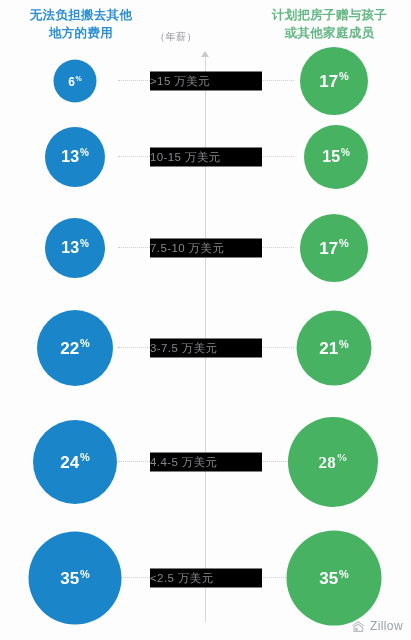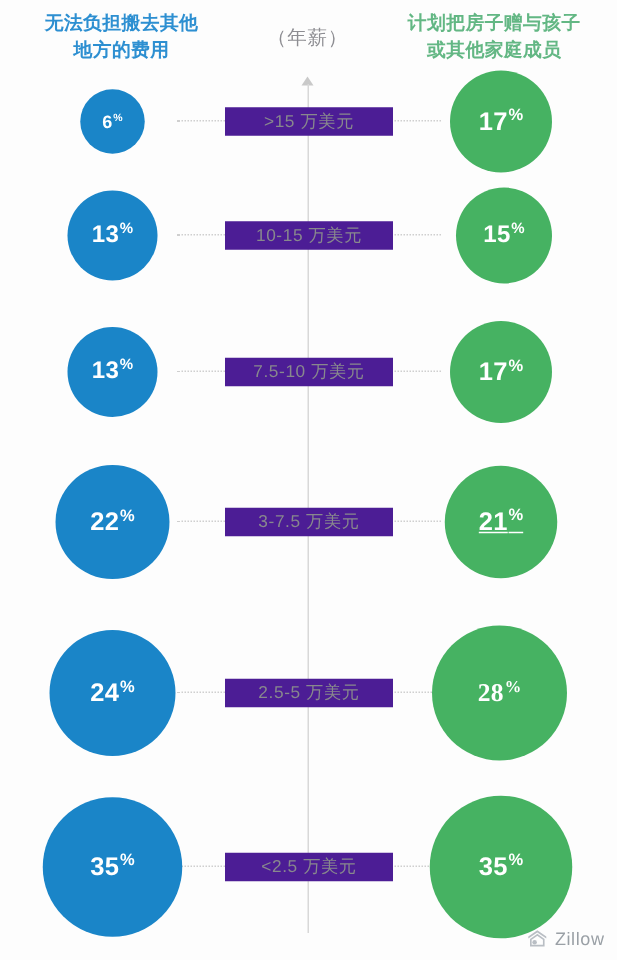--- a/index.html
+++ b/index.html
@@ -24,47 +24,46 @@
   }
   #hdr-left{left:6px;top:6px;width:150px;color:#2d8fd1;}
   #hdr-right{right:4px;top:6px;width:155px;color:#63b784;}
 
   
   #axis-line{
     position:absolute;left:205px;top:56px;width:1px;height:566px;
     background:#d8d8d8;
   }
   #axis-title{
-    position:absolute;left:155px;top:16px;width:100px;
-    text-align:center;font-size:13px;color:#8d8d92;letter-spacing:.5px;
+    position:absolute;left:155px;top:30px;width:100px;
+    font-size:10px;color:#8d8d92;letter-spacing:.5px;
   }
   #axis-arrow{
     position:absolute;left:201px;top:51px;width:0;height:0;
     border-left:4.5px solid transparent;
     border-right:4.5px solid transparent;
     border-bottom:6px solid #c9c9c9;
   }
 
   
   .row{position:absolute;left:0;width:411px;height:0;}
   .conn{
     position:absolute;top:-1px;height:0;
     border-top:1px dotted #cfcfcf;
   }
   .conn.left{left:118px;width:62px;}
   .conn.right{left:232px;width:62px;}
 
   .cat{
     position:absolute;left:150px;width:112px;
-    text-align:center;
     transform:translateY(-50%);
     font-size:11.5px;
     color:#88888d;
     letter-spacing:.4px;
-    background:#4c1d95;
+    background:#000000;
     padding:2px 0;
     white-space:nowrap;
   }
 
   .bubble{
     position:absolute;
     border-radius:50%;
     transform:translate(-50%,-50%);
     display:flex;
     align-items:center;
@@ -80,21 +79,21 @@
   }
   .bubble .pct{
     font-weight:bold;
     vertical-align:super;
     margin-left:.5px;
   }
 
   
   #logo{
     position:absolute;right:8px;bottom:7px;
-    display:flex;align-items:flex-start;gap:4px;
+    display:flex;align-items:center;gap:4px;
     color:#9aa0a6;
     font-size:12px;
     letter-spacing:.4px;
   }
   #logo svg{display:block;}
 </style>
 </head>
 <body>
 
 <div id="chart">
@@ -145,27 +144,27 @@
         </div>
       </div>
       <div class="row" style="top: 348px;">
         <div class="conn left"></div>
         <div class="conn right"></div>
         <div class="cat">3-7.5 万美元</div>
         <div class="bubble blue" style="width: 76px; height: 76px; left: 75px; top: 0px;">
           <span style="font-size: 17px;"><span class="val">22</span><span class="pct" style="font-size: 11px;">%</span></span>
         </div>
         <div class="bubble green" style="width: 75px; height: 75px; left: 334px; top: 0px;">
-          <span style="font-size: 17px; text-decoration: underline;"><span class="val">21</span><span class="pct" style="font-size: 11px;">%</span></span>
+          <span style="font-size: 17px;"><span class="val">21</span><span class="pct" style="font-size: 11px;">%</span></span>
         </div>
       </div>
       <div class="row" style="top: 462px;">
         <div class="conn left"></div>
         <div class="conn right"></div>
-        <div class="cat">2.5-5 万美元</div>
+        <div class="cat">4.4-5 万美元</div>
         <div class="bubble blue" style="width: 84px; height: 84px; left: 75px; top: 0px;">
           <span style="font-size: 17px;"><span class="val">24</span><span class="pct" style="font-size: 11px;">%</span></span>
         </div>
         <div class="bubble green" style="width: 90px; height: 90px; left: 333px; top: 0px;">
           <span style="font-size: 17px; font-family: Liberation Serif, serif;"><span class="val">28</span><span class="pct" style="font-size: 11px;">%</span></span>
         </div>
       </div>
       <div class="row" style="top: 578px;">
         <div class="conn left"></div>
         <div class="conn right"></div>

